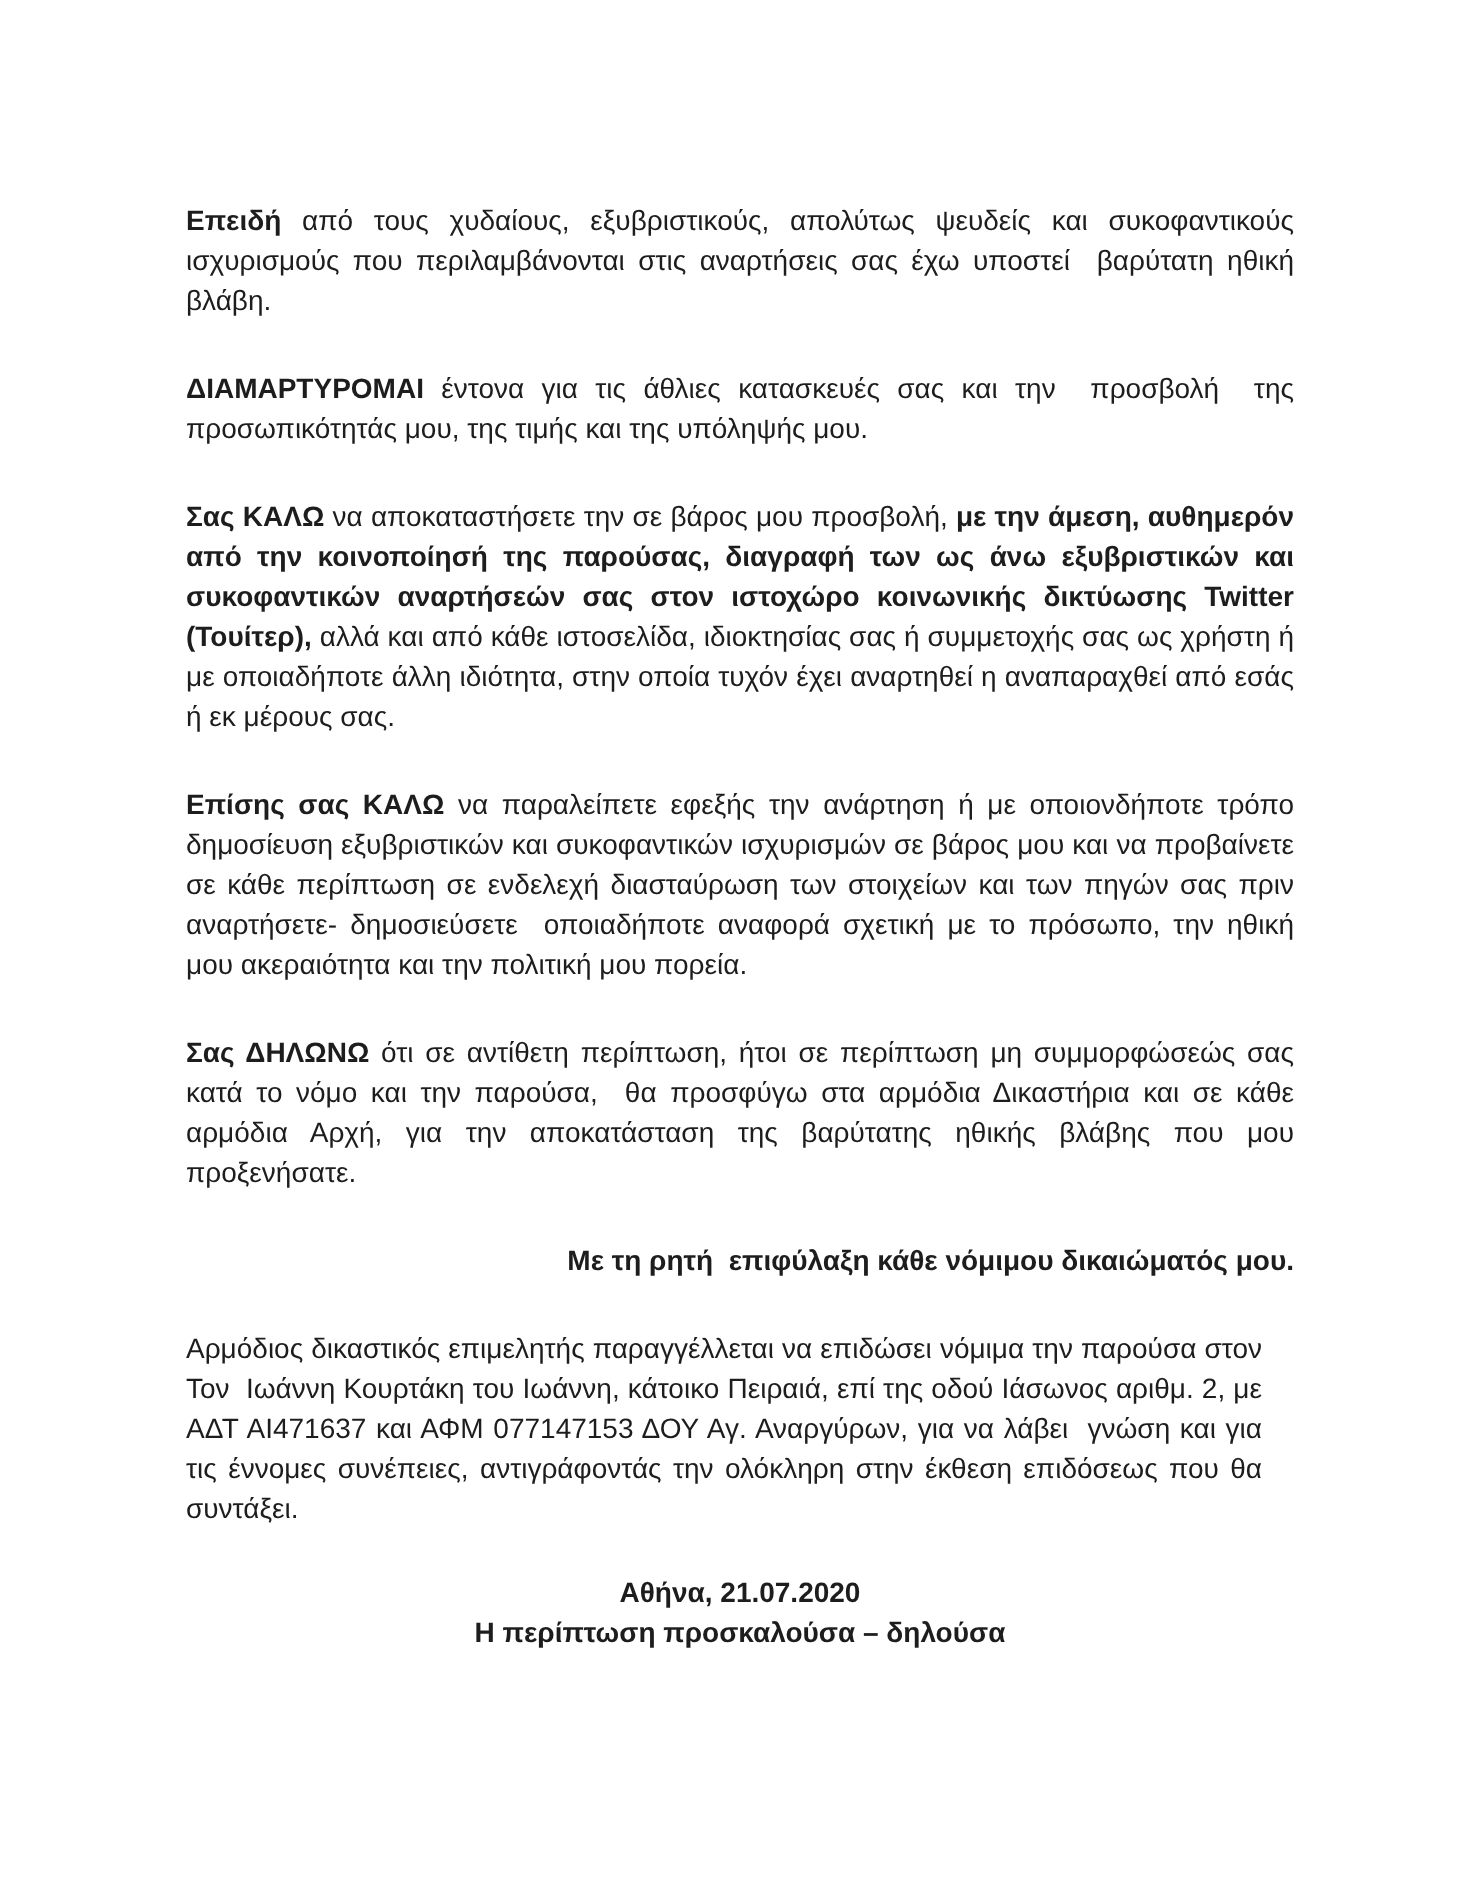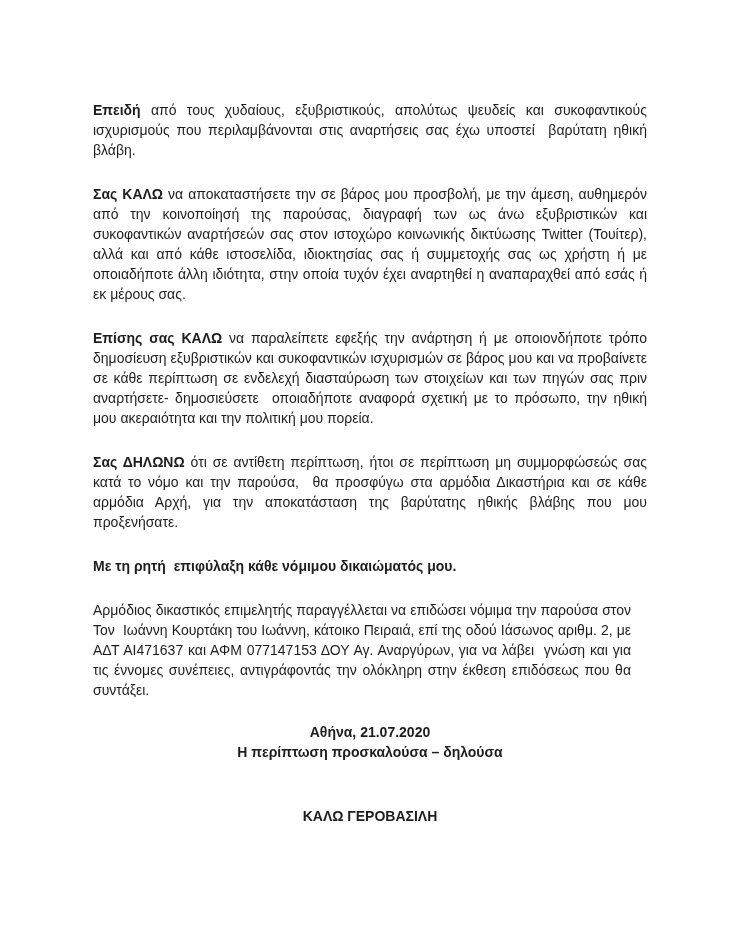--- a/index.html
+++ b/index.html
@@ -27,27 +27,27 @@
     margin: 0 0 24px 0;
     font-size: 14px;
     line-height: 20px;
     text-align: justify;
     text-justify: inter-word;
   }
   .para .lead {
     font-weight: bold;
   }
   .para .bold-run {
-    font-weight: normal;
+    font-weight: bold;
   }
   .reservation {
     margin: 16px 0 24px 0;
     font-size: 14px;
     line-height: 20px;
-    text-align: left;
+    text-align: right;
     font-weight: bold;
   }
   .service-para {
     margin: 0 16px 22px 0;
     font-size: 14px;
     line-height: 20px;
     text-align: justify;
     text-justify: inter-word;
   }
   .closing-line {
@@ -71,20 +71,21 @@
   }
 </style>
 </head>
 <body>
 
 <div class="sheet">
   <div class="content">
 
     <p class="para"><span class="lead">Επειδή</span><span> από τους χυδαίους, εξυβριστικούς, απολύτως ψευδείς και συκοφαντικούς ισχυρισμούς που περιλαμβάνονται στις αναρτήσεις σας έχω υποστεί&nbsp; βαρύτατη ηθική βλάβη.</span></p>
 
+    <p class="para"><span class="lead">ΔΙΑΜΑΡΤΥΡΟΜΑΙ</span><span>  έντονα για τις άθλιες κατασκευές σας και την&nbsp; προσβολή&nbsp; της προσωπικότητάς μου, της τιμής και της υπόληψής μου.</span></p>
 
     <p class="para"><span class="lead">Σας ΚΑΛΩ</span><span> να αποκαταστήσετε την σε βάρος μου προσβολή, </span><span class="bold-run">με την άμεση, αυθημερόν από την κοινοποίησή της παρούσας, διαγραφή των ως άνω εξυβριστικών και συκοφαντικών αναρτήσεών σας στον ιστοχώρο κοινωνικής δικτύωσης Twitter (Τουίτερ),</span><span>  αλλά και από κάθε ιστοσελίδα, ιδιοκτησίας σας ή συμμετοχής σας ως χρήστη ή με οποιαδήποτε άλλη ιδιότητα, στην οποία τυχόν έχει αναρτηθεί η αναπαραχθεί από εσάς ή εκ μέρους σας.</span></p>
 
     <p class="para"><span class="lead">Επίσης σας ΚΑΛΩ</span><span> να παραλείπετε εφεξής την ανάρτηση ή με οποιονδήποτε τρόπο δημοσίευση εξυβριστικών και συκοφαντικών ισχυρισμών σε βάρος μου και να προβαίνετε σε κάθε περίπτωση σε ενδελεχή διασταύρωση των στοιχείων και των πηγών σας πριν αναρτήσετε- δημοσιεύσετε&nbsp; οποιαδήποτε αναφορά σχετική με το πρόσωπο, την ηθική μου ακεραιότητα και την πολιτική μου πορεία.</span></p>
 
     <p class="para"><span class="lead">Σας ΔΗΛΩΝΩ</span><span> ότι σε αντίθετη περίπτωση, ήτοι σε περίπτωση μη συμμορφώσεώς σας κατά το νόμο και την παρούσα,&nbsp; θα προσφύγω στα αρμόδια Δικαστήρια και σε κάθε αρμόδια Αρχή, για την αποκατάσταση της βαρύτατης ηθικής βλάβης που μου προξενήσατε.</span></p>
 
     <p class="reservation">Με τη ρητή&nbsp; επιφύλαξη κάθε νόμιμου δικαιώματός μου.</p>
 
     <p class="service-para">Αρμόδιος δικαστικός επιμελητής παραγγέλλεται να επιδώσει νόμιμα την παρούσα στον Τον&nbsp; Ιωάννη Κουρτάκη του Ιωάννη, κάτοικο Πειραιά, επί της οδού Ιάσωνος αριθμ. 2, με ΑΔΤ ΑΙ471637 και ΑΦΜ 077147153 ΔΟΥ Αγ. Αναργύρων, για να λάβει&nbsp; γνώση και για τις έννομες συνέπειες, αντιγράφοντάς την ολόκληρη στην έκθεση επιδόσεως που θα συντάξει.</p>

